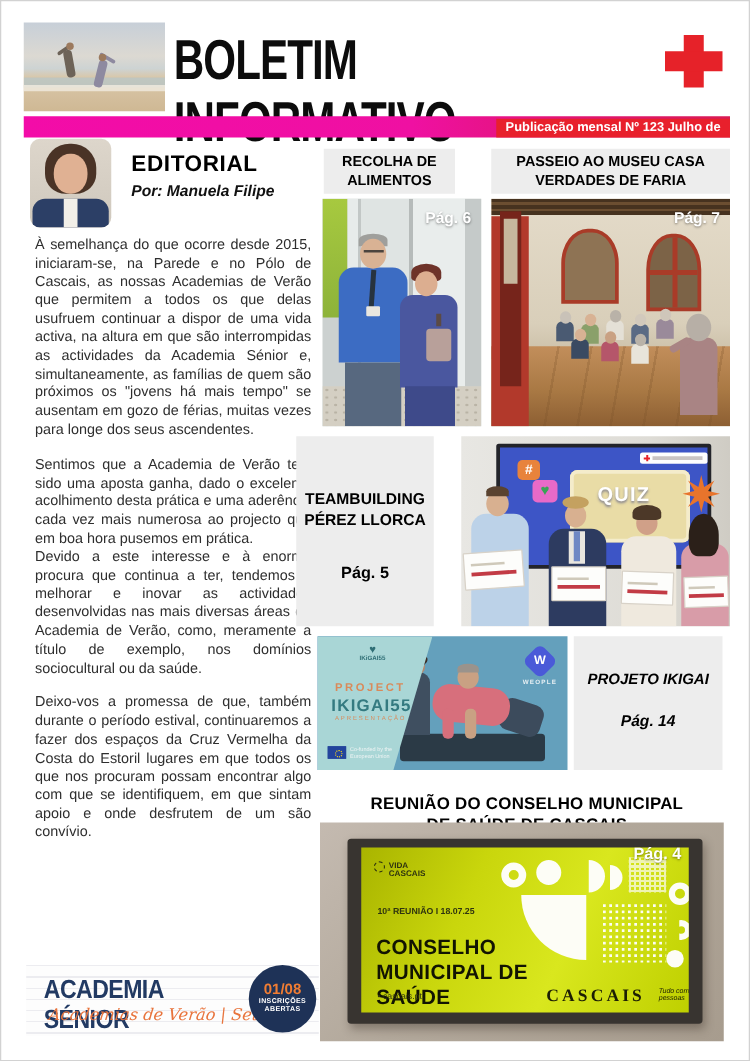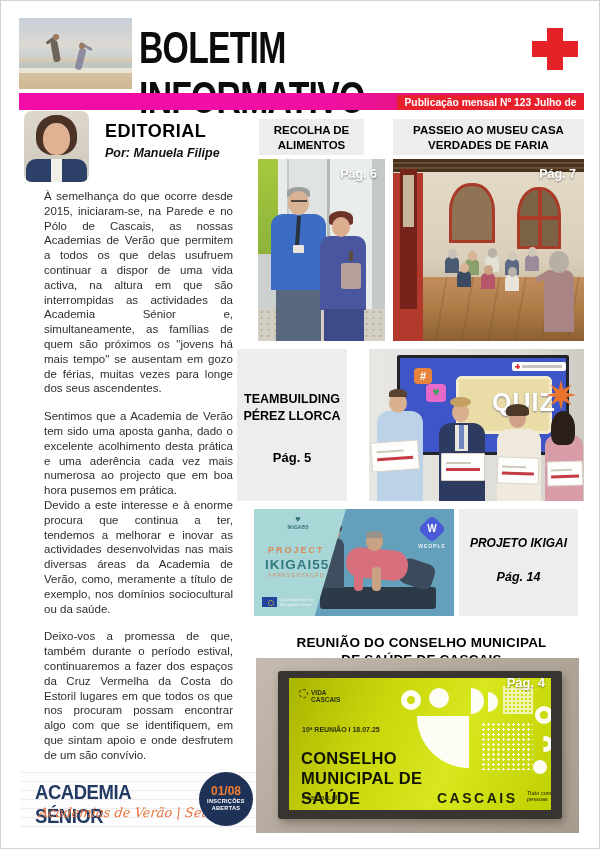--- a/index.html
+++ b/index.html
@@ -48,21 +48,21 @@
   .port-hair { position:absolute; left:12px; top:4px; width:41px; height:40px; border-radius:48% 48% 40% 40%; background:#4a3326; }
   .port-face { position:absolute; left:19px; top:12px; width:27px; height:32px; border-radius:48%; background:#e0b193; }
   .port-jacket { position:absolute; left:2px; top:48px; width:61px; height:23px; border-radius:10px 10px 0 0; background:#2c3f66; }
   .port-shirt { position:absolute; left:27px; top:48px; width:11px; height:23px; background:#f2efe8; }
 
   .editorial-heading { left:104px; top:120px; font-size:18px; font-weight:800; letter-spacing:0.5px; color:#000; }
   .editorial-byline { left:104px; top:145px; font-size:12.5px; font-weight:bold; font-style:italic; color:#111; }
 
   .prose { left:27px; top:188px; width:221px; font-size:11.5px; line-height:14.8px;
     color:#2e2e2e; text-align:justify; }
-  .prose p { margin:0 16px 13px; white-space:pre-line; }
+  .prose p { margin:0 0 13px; white-space:pre-line; }
 
   
   .academia-banner { left:20px; top:771px; width:234px; height:57px; background:#fdfdfd;
     background-image:repeating-linear-gradient(180deg,#ececf0 0px,#ececf0 1px,transparent 1px,transparent 9px);
     overflow:visible; }
   .acad-title { position:absolute; left:14px; top:8px; width:180px; font-size:21px; font-weight:800;
     color:#223a63; letter-spacing:-0.5px; transform:scaleX(0.88); transform-origin:left center; }
   .acad-sub { position:absolute; left:18px; top:33px; font-size:13px; font-style:italic;
     font-family:"DejaVu Serif", serif; color:#e8743d; transform:skewX(-6deg); }
   .acad-badge { position:absolute; left:178px; top:0px; width:54px; height:54px; border-radius:50%;
@@ -133,21 +133,21 @@
   .photo-team { left:368px; top:348px; width:215px; height:152px; overflow:hidden;
     background:linear-gradient(90deg,#e8e7e3 0%,#dedcd6 70%,#cfccc4 100%); }
   .tv-screen-blue { position:absolute; left:28px; top:6px; width:172px; height:100px;
     background:#3d55c6; border:3px solid #23242a; border-radius:2px; }
   .q-hash { position:absolute; left:14px; top:10px; width:18px; height:16px; border-radius:4px;
     background:#e8833c; color:#fff; font-weight:800; font-size:11px; text-align:center; line-height:16px; }
   .q-heart { position:absolute; left:26px; top:26px; width:20px; height:18px; border-radius:4px;
     background:#e86ac8; color:#39a356; font-size:12px; text-align:center; line-height:17px; }
   .q-card { position:absolute; left:56px; top:18px; width:96px; height:58px; border-radius:6px;
     background:#e9dca6; box-shadow:inset 0 0 0 3px #f4eccb; }
-  .q-quiz { position:absolute; left:92px; top:30px; font-size:25px; font-weight:800; color:#fff;
+  .q-quiz { position:absolute; left:78px; top:30px; font-size:16px; font-weight:800; color:#fff;
     letter-spacing:1px; text-shadow:0 1px 2px rgba(30,40,120,.5); }
   .q-star { position:absolute; left:146px; top:22px; }
   .q-cvlogo { position:absolute; left:112px; top:4px; width:54px; height:9px; background:#fefefe; border-radius:2px; }
   .q-cvlogo .p { position:absolute; left:3px; top:2px; width:5px; height:5px;
     background:linear-gradient(#e62229,#e62229) center/5px 1.6px no-repeat,
                linear-gradient(#e62229,#e62229) center/1.6px 5px no-repeat; }
   .q-cvlogo .t { position:absolute; left:10px; top:3px; width:40px; height:3px; background:#c9c4c4; }
   .tp-head { position:absolute; border-radius:50%; background:#d8b090; }
   .tp-cert { position:absolute; background:#fdfdfb; border:1px solid #d8d2c8; border-radius:1px; }
   .tp-cert .line { position:absolute; left:10%; top:55%; width:80%; height:3px; background:#c23b45; }
@@ -195,21 +195,21 @@
   .tv-frame { position:absolute; left:22px; top:13px; width:284px; height:148px;
     background:#383430; border-radius:3px; box-shadow:2px 4px 8px rgba(40,30,20,.35); }
   .tv-screen { position:absolute; left:33px; top:20px; width:262px; height:132px;
     background:linear-gradient(115deg,#a9b400 0%,#c9d60c 32%,#d9e71e 62%,#bfd000 100%); overflow:hidden; }
   .tvs-brand { position:absolute; left:22px; top:11px; font-size:6.5px; font-weight:bold; line-height:7px; color:#2e3310; white-space:pre-line; }
   .tvs-brand-icon { position:absolute; left:10px; top:11px; width:9px; height:9px; border:1.5px dashed #2e3310; border-radius:50%; }
   .tvs-meeting { position:absolute; left:13px; top:48px; font-size:7px; font-weight:bold; color:#2e3310; }
   .tvs-title { position:absolute; left:12px; top:58px; font-size:16.5px; font-weight:800; line-height:20px; color:#121402; letter-spacing:0.3px; }
   .tvs-url { position:absolute; left:13px; top:116px; font-size:7px; color:#2e3310; }
   .tvs-cascais { position:absolute; left:148px; top:112px; font-size:14px; font-weight:bold; letter-spacing:2.5px;
-    font-family:Liberation Sans, sans-serif; color:#1c1e04; }
+    font-family:Liberation Serif, serif; color:#1c1e04; }
   .tvs-tagline { position:absolute; left:238px; top:112px; width:52px; font-size:5.6px; line-height:6.4px;
     font-style:italic; color:#1c1e04; }
   .shape { position:absolute; }
   .s-ring { left:112px; top:12px; width:20px; height:20px; border:6px solid #fdfdf6; border-radius:50%; }
   .s-dot { left:140px; top:10px; width:20px; height:20px; background:#fdfdf6; border-radius:50%; }
   .s-fan { left:128px; top:38px; width:52px; height:52px; background:#fdfdf6; border-radius:0 0 0 100%; }
   .s-halfd1 { left:182px; top:10px; width:13px; height:26px; background:#fdfdf6; border-radius:0 13px 13px 0; }
   .s-halfd2 { left:199px; top:14px; width:10px; height:20px; background:#fdfdf6; border-radius:0 10px 10px 0; }
   .s-grid { left:192px; top:44px; width:52px; height:48px;
     background-image:radial-gradient(#fdfdf6 1.1px, transparent 1.4px); background-size:5px 5px; }

